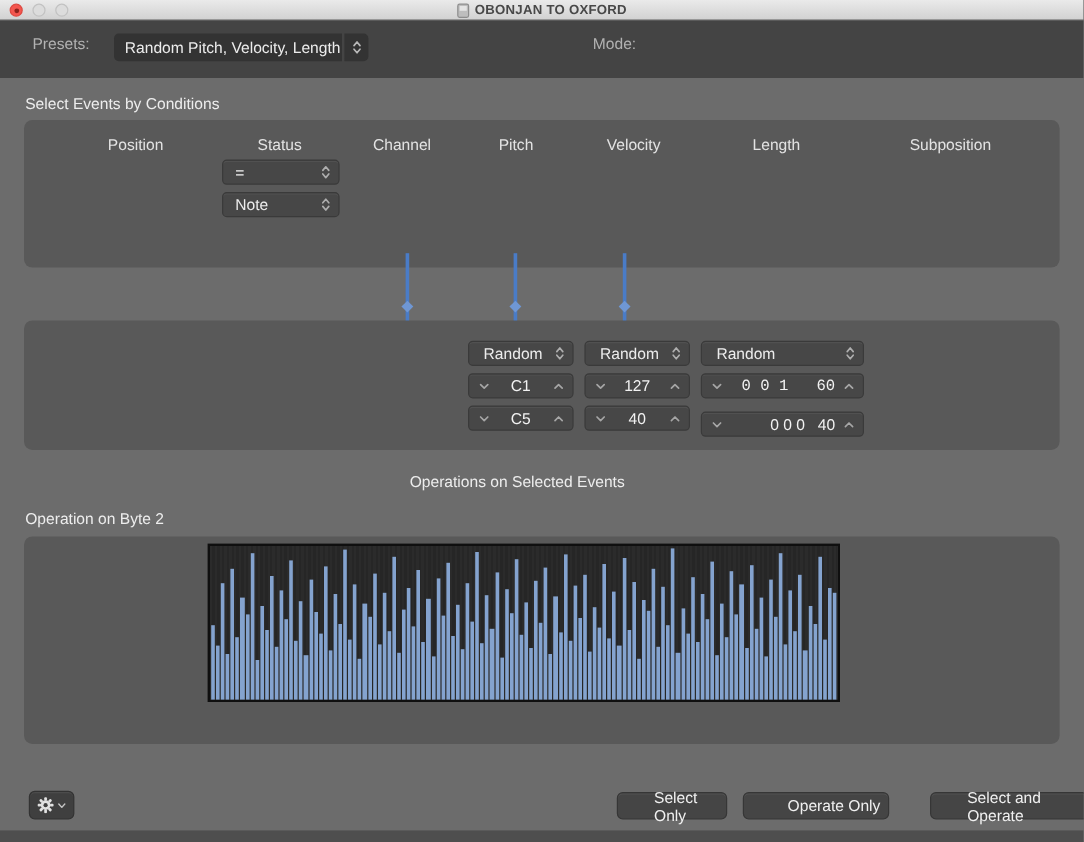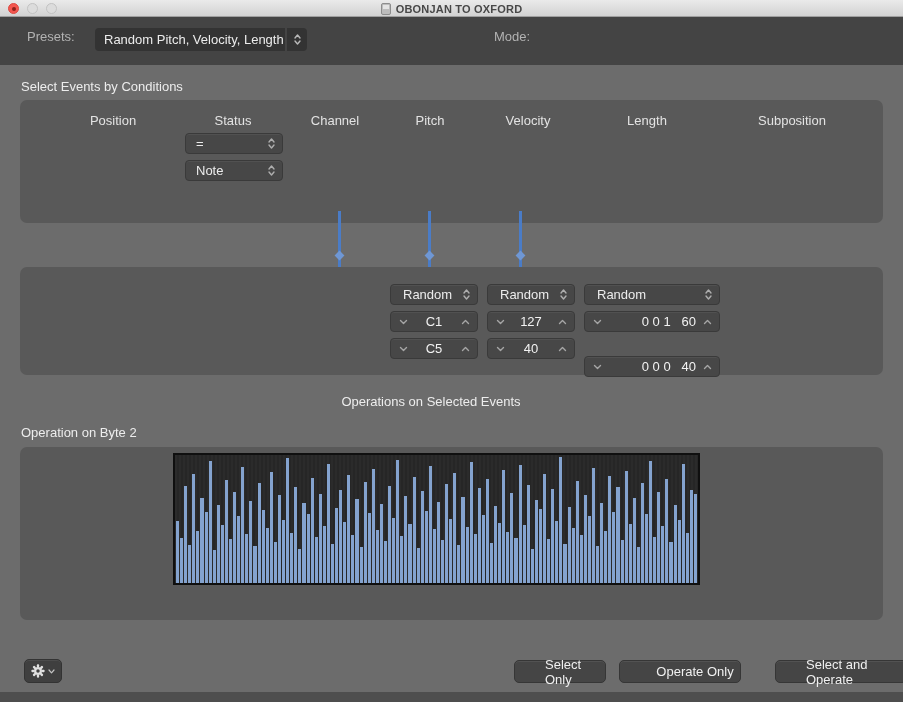--- a/index.html
+++ b/index.html
@@ -170,21 +170,21 @@
           <path d="M1.5 1.5 L4.5 4.5 L7.5 1.5" stroke="#a6a6a6" stroke-width="1.4" fill="none" stroke-linecap="round" stroke-linejoin="round"></path>
         </svg>
       </span>
     <span class="step-val">127</span>
     <span class="step-btn">
         <svg width="9" height="6" viewBox="0 0 9 6">
           <path d="M1.5 4.5 L4.5 1.5 L7.5 4.5" stroke="#a6a6a6" stroke-width="1.4" fill="none" stroke-linecap="round" stroke-linejoin="round"></path>
         </svg>
       </span>
   </div>
-  <div class="stepper" style="left:564px;top:44px;width:136px;height:21px;">
+  <div class="stepper" style="left:564px;top:44px;width:136px;height:21px;font-family:Liberation Mono, monospace;">
     <span class="step-btn">
         <svg width="9" height="6" viewBox="0 0 9 6">
           <path d="M1.5 1.5 L4.5 4.5 L7.5 1.5" stroke="#a6a6a6" stroke-width="1.4" fill="none" stroke-linecap="round" stroke-linejoin="round"></path>
         </svg>
       </span>
     <span class="step-val right">0 0 1   60</span>
     <span class="step-btn">
         <svg width="9" height="6" viewBox="0 0 9 6">
           <path d="M1.5 4.5 L4.5 1.5 L7.5 4.5" stroke="#a6a6a6" stroke-width="1.4" fill="none" stroke-linecap="round" stroke-linejoin="round"></path>
         </svg>
@@ -210,21 +210,21 @@
           <path d="M1.5 1.5 L4.5 4.5 L7.5 1.5" stroke="#a6a6a6" stroke-width="1.4" fill="none" stroke-linecap="round" stroke-linejoin="round"></path>
         </svg>
       </span>
     <span class="step-val">40</span>
     <span class="step-btn">
         <svg width="9" height="6" viewBox="0 0 9 6">
           <path d="M1.5 4.5 L4.5 1.5 L7.5 4.5" stroke="#a6a6a6" stroke-width="1.4" fill="none" stroke-linecap="round" stroke-linejoin="round"></path>
         </svg>
       </span>
   </div>
-  <div class="stepper" style="left:564px;top:89px;width:136px;height:21px;">
+  <div class="stepper" style="left:564px;top:76px;width:136px;height:21px;">
     <span class="step-btn">
         <svg width="9" height="6" viewBox="0 0 9 6">
           <path d="M1.5 1.5 L4.5 4.5 L7.5 1.5" stroke="#a6a6a6" stroke-width="1.4" fill="none" stroke-linecap="round" stroke-linejoin="round"></path>
         </svg>
       </span>
     <span class="step-val right">0 0 0   40</span>
     <span class="step-btn">
         <svg width="9" height="6" viewBox="0 0 9 6">
           <path d="M1.5 4.5 L4.5 1.5 L7.5 4.5" stroke="#a6a6a6" stroke-width="1.4" fill="none" stroke-linecap="round" stroke-linejoin="round"></path>
         </svg>

